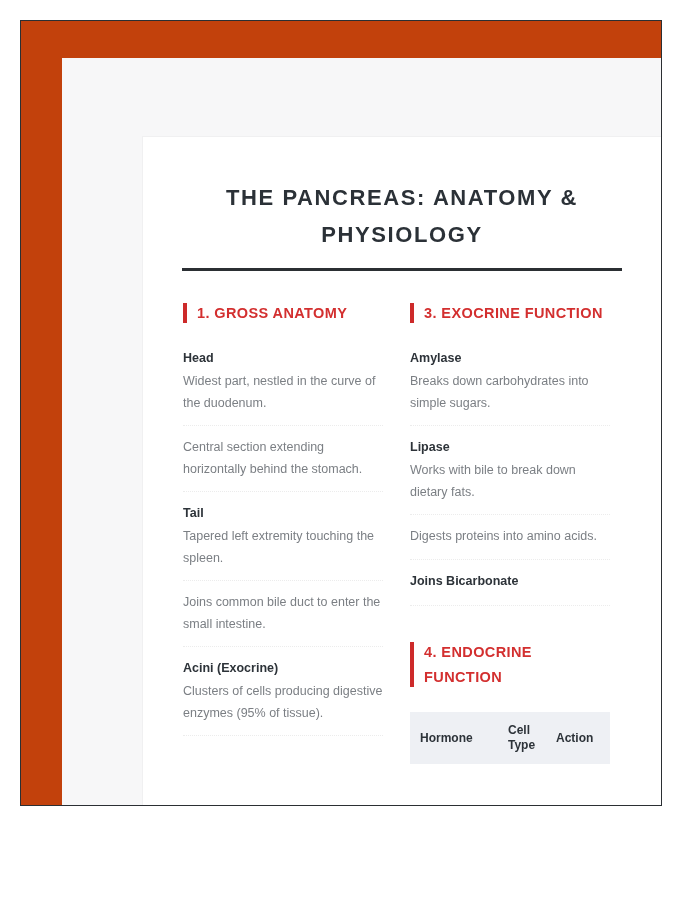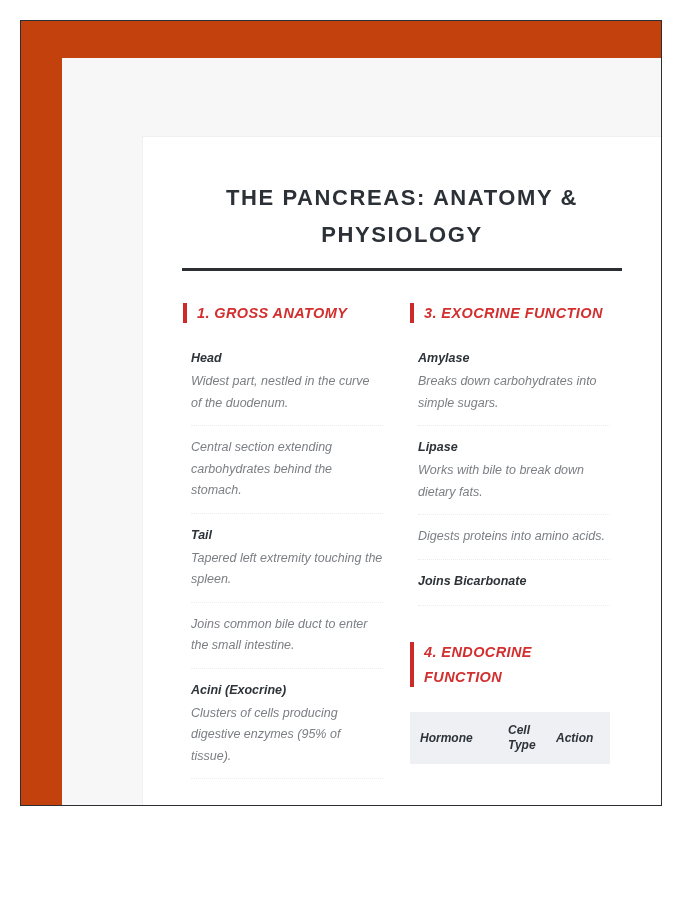--- a/index.html
+++ b/index.html
@@ -67,21 +67,20 @@
   
   .columns {
     display: flex;
     padding: 30px 40px 0 40px;
     box-sizing: border-box;
     align-items: flex-start;
   }
   .col {
     width: 200px;
     flex: 0 0 200px;
-    font-style: italic;
   }
   .col-left { margin-right: 27px; }
 
   
   .section-head {
     position: relative;
     padding-left: 14px;
     margin: 0 0 22px 0;
     font-size: 14.5px;
     font-weight: bold;
@@ -98,21 +97,20 @@
     width: 4px;
     background: #cd2a2a;
   }
   .section-head.spaced-top { margin-top: 34px; }
 
   
   .item {
     padding: 0 0 11px 0;
     margin-bottom: 11px;
     border-bottom: 1px dotted #ececec;
-    margin-left: 8px;
   }
   .item:last-child { border-bottom: 1px dotted #ececec; }
   .item-term {
     margin: 0 0 3px 0;
     font-size: 12.5px;
     font-weight: bold;
     line-height: 1.6;
     color: #2d3339;
   }
   .item-desc {
@@ -157,21 +155,21 @@
         <div class="col col-left">
 
           <div class="section">
             <h2 class="section-head">1. GROSS ANATOMY</h2>
 
             <div class="item">
               <p class="item-term">Head</p>
               <p class="item-desc">Widest part, nestled in the curve of the duodenum.</p>
             </div>
             <div class="item">
-              <p class="item-desc">Central section extending carbohydrates behind the stomach.</p>
+              <p class="item-desc">Central section extending horizontally behind the stomach.</p>
             </div>
             <div class="item">
               <p class="item-term">Tail</p>
               <p class="item-desc">Tapered left extremity touching the spleen.</p>
             </div>
             <div class="item">
               <p class="item-desc">Joins common bile duct to enter the small intestine.</p>
             </div>
           </div>
 

